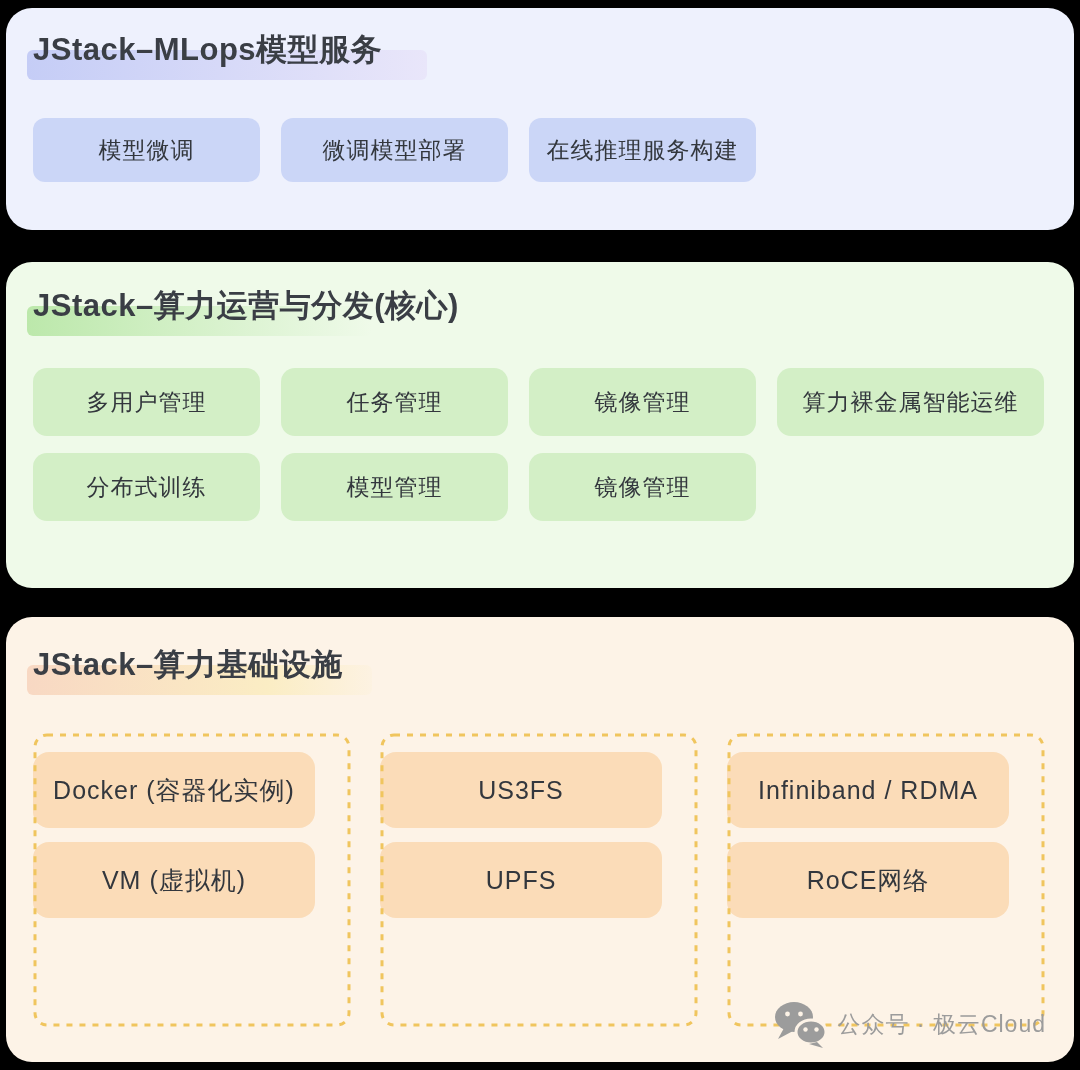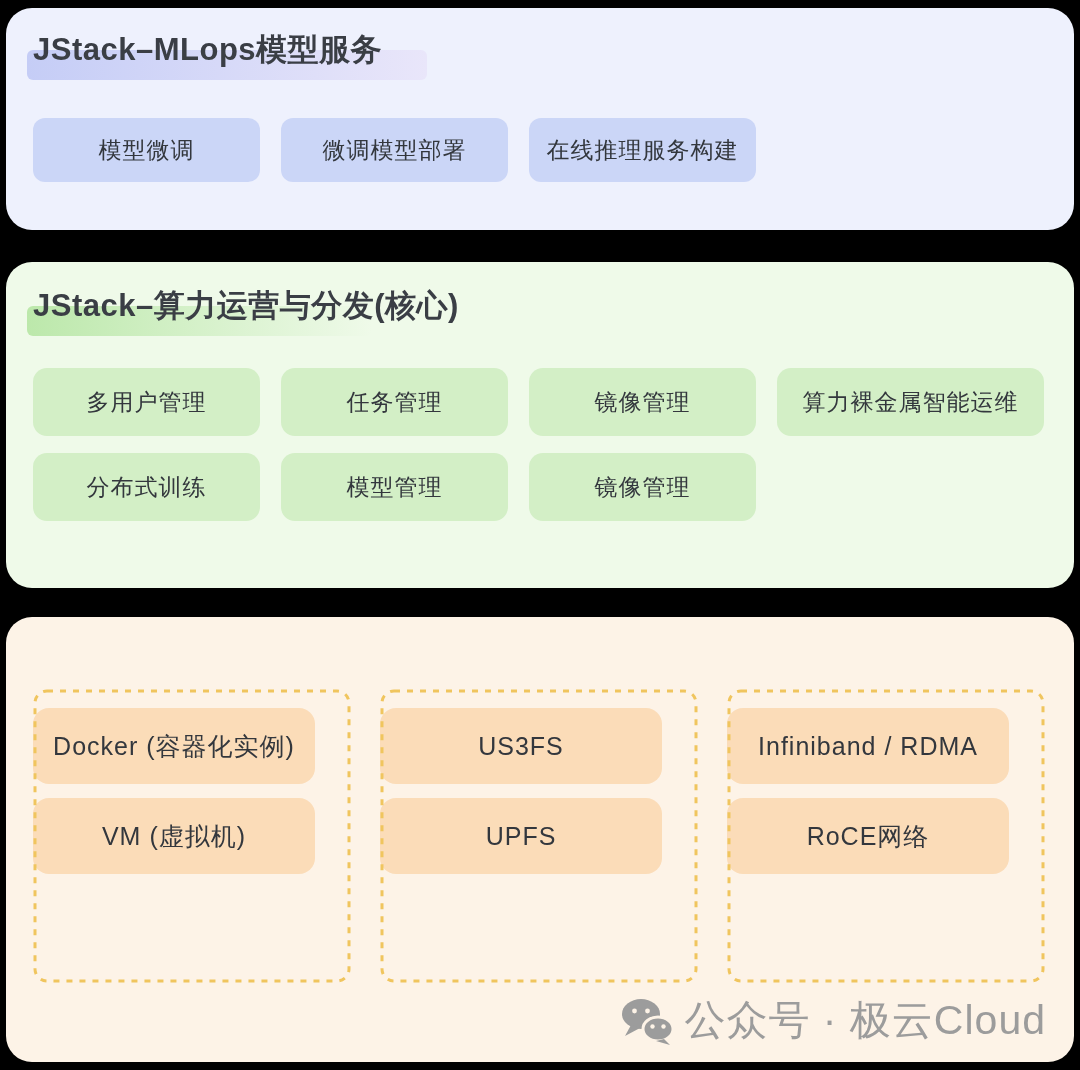--- a/index.html
+++ b/index.html
@@ -50,21 +50,21 @@
   .dash-col {
     position: relative; width: 318px; height: 294px;
     padding-top: 19px;
     display: flex; flex-direction: column; align-items: flex-start; gap: 14px;
   }
   .dash-svg { position: absolute; inset: 0; width: 100%; height: 100%; pointer-events: none; }
 
   .watermark {
     position: absolute; right: 28px; bottom: 14px; z-index: 2;
     display: flex; align-items: center; gap: 10px;
-    font-size: 41px; color: var(--watermark,#9c9c9c); letter-spacing: 1px;
+    font-size: 23px; color: var(--watermark,#9c9c9c); letter-spacing: 1px;
   }
   .wm-icon { flex: none; display: block; }
 </style>
 </head>
 <body>
 
 <main class="page">
 
   <section class="card card-ml">
     <div class="title-wrap">
@@ -90,20 +90,24 @@
       <div class="block block-core wide">算力裸金属智能运维</div>
     </div>
     <div class="btn-row row-core-2">
       <div class="block block-core">分布式训练</div>
       <div class="block block-core">模型管理</div>
       <div class="block block-core">镜像管理</div>
     </div>
   </section>
 
   <section class="card card-infra">
+    <div class="title-wrap">
+      <span class="hl hl-infra"></span>
+      <h2 class="title">JStack–算力基础设施</h2>
+    </div>
     <div class="col-row">
 
       <div class="dash-col">
         <svg class="dash-svg" viewBox="0 0 318 294" preserveAspectRatio="none" aria-hidden="true">
           <rect x="2" y="2" width="314" height="290" rx="12" fill="none" style="stroke:var(--infra-dash,#f0c55e)" stroke-width="3" stroke-dasharray="6 7"></rect>
         </svg>
         <div class="block block-infra">Docker (容器化实例)</div>
         <div class="block block-infra">VM (虚拟机)</div>
       </div>
 

